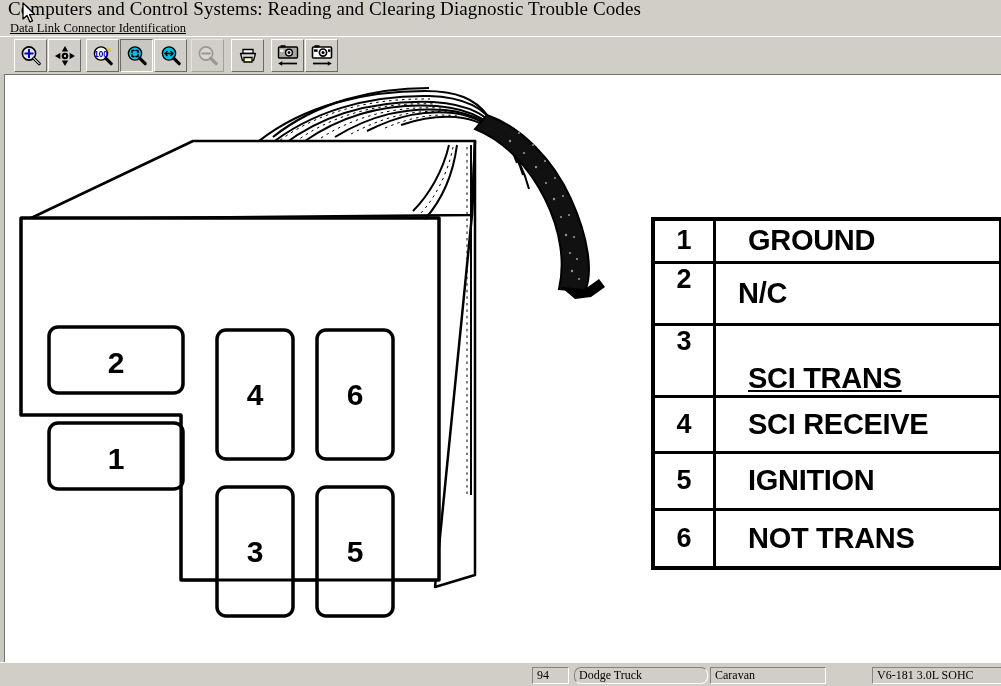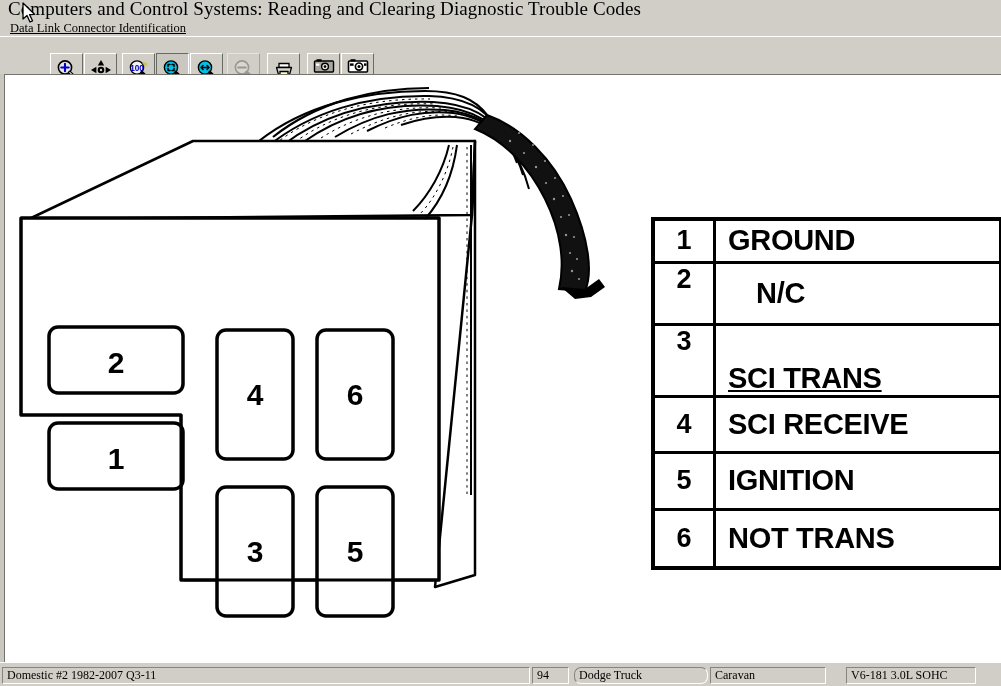--- a/index.html
+++ b/index.html
@@ -51,25 +51,24 @@
     position: absolute;
     left: 0; top: 36px;
     width: 1001px;
     height: 38px;
     background: #d0cec6;
     border-top: 1px solid #ffffff;
     box-sizing: border-box;
   }
   .tb-group {
     position: absolute;
-    top: 16px;
+    top: 2px;
     height: 34px;
     display: flex;
     gap: 1px;
-    margin-left: 36px;
   }
   .tb-btn {
     width: 33px;
     height: 33px;
     background: #d0cec6;
     border-top: 1.5px solid #ffffff;
     border-left: 1.5px solid #ffffff;
     border-right: 1.5px solid #6b6b66;
     border-bottom: 1.5px solid #6b6b66;
     box-sizing: border-box;
@@ -125,21 +124,21 @@
     color: #000;
     padding: 0;
   }
   #pin-table td.pin-num {
     width: 58px;
     text-align: center;
     font-size: 27px;
   }
   #pin-table td.pin-desc {
     font-size: 29px;
-    padding-left: 12px;
+    padding-left: 32px;
     letter-spacing: -0.3px;
   }
   .r-h1 { height: 43px; }
   .r-h2 { height: 62px; }
   .r-h3 { height: 72px; }
   .r-h4 { height: 56px; }
   .r-h5 { height: 57px; }
   .r-h6 { height: 59px; }
   
   .va-top  { vertical-align: top;    padding-top: 2px; }
@@ -171,21 +170,21 @@
     color: #000;
     line-height: 15px;
     padding-left: 4px;
     white-space: nowrap;
     overflow: hidden;
   }
   #sb-catalog { left: 2px;   width: 528px; }
   #sb-year    { left: 532px; width: 37px; }
   #sb-make    { left: 574px; width: 134px; border-radius: 7px; }
   #sb-model   { left: 710px; width: 116px; }
-  #sb-engine  { left: 846px; width: 130px; }
+  #sb-engine  { left: 872px; width: 130px; }
 </style>
 </head>
 <body>
 
 <div id="titlebar">
   <div id="main-title">Computers and Control Systems:  Reading and Clearing Diagnostic Trouble Codes</div>
   <div id="sub-title">Data Link Connector Identification</div>
   <svg id="cursor-arrow" viewBox="0 0 16 22">
     <polygon points="1,1 1,17 5,13.5 8,20 10.5,18.8 7.6,12.6 12.5,12.3" fill="#ffffff" stroke="#000000" stroke-width="1.3" stroke-linejoin="round"></polygon>
   </svg>
@@ -406,21 +405,21 @@
   </svg>
 
   <table id="pin-table">
     <tbody>
       <tr class="r-h1">
         <td class="pin-num va-mid">1</td>
         <td class="pin-desc va-mid">GROUND</td>
       </tr>
       <tr class="r-h2">
         <td class="pin-num va-top">2</td>
-        <td class="pin-desc va-mid" style="padding-left:40px;">N/C</td>
+        <td class="pin-desc va-mid" style="padding-left:22px;">N/C</td>
       </tr>
       <tr class="r-h3">
         <td class="pin-num va-top">3</td>
         <td class="pin-desc va-bot">SCI TRANS</td>
       </tr>
       <tr class="r-h4">
         <td class="pin-num va-mid">4</td>
         <td class="pin-desc va-mid">SCI RECEIVE</td>
       </tr>
       <tr class="r-h5">
@@ -429,18 +428,17 @@
       </tr>
       <tr class="r-h6">
         <td class="pin-num va-mid">6</td>
         <td class="pin-desc va-mid">NOT TRANS</td>
       </tr>
     </tbody>
   </table>
 </div>
 
 <div id="statusbar">
-  <div class="sb-field" id="sb-catalog">Domestic #2 1982-2007 Q3-11</div>
   <div class="sb-field" id="sb-year">94</div>
   <div class="sb-field" id="sb-make">Dodge Truck</div>
   <div class="sb-field" id="sb-model">Caravan</div>
   <div class="sb-field" id="sb-engine">V6-181 3.0L SOHC</div>
 </div>
 
 </body></html>

